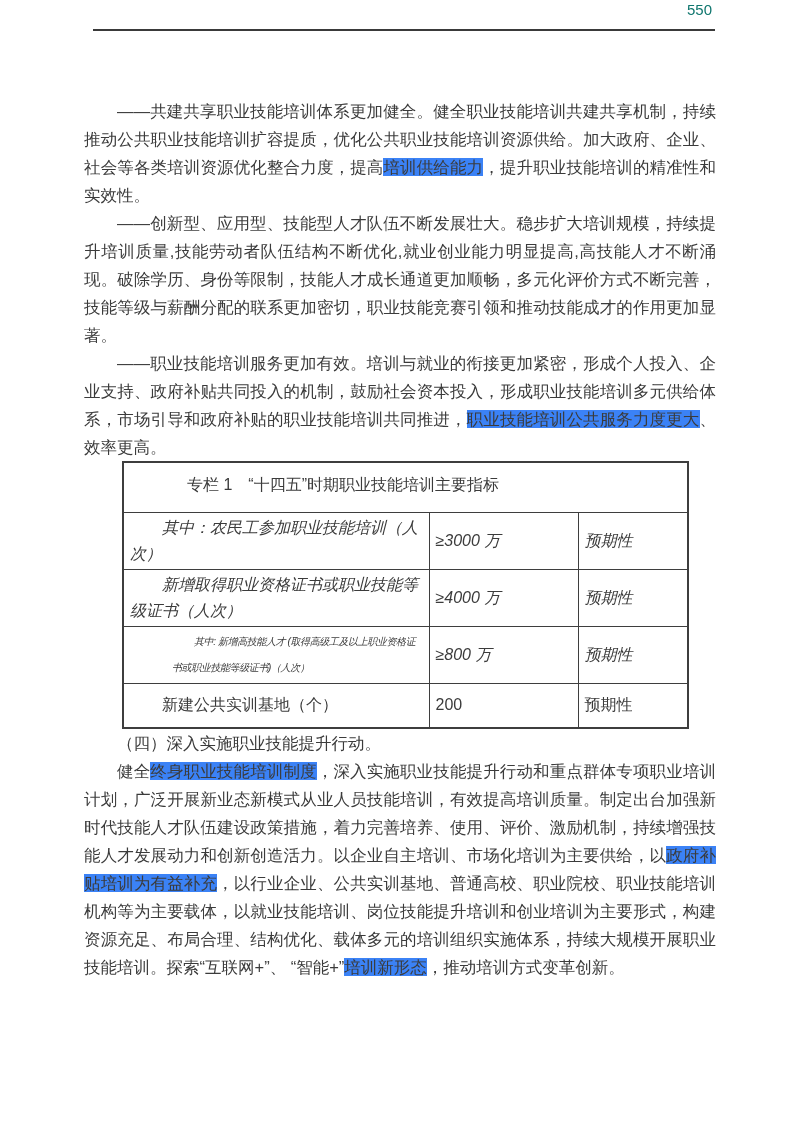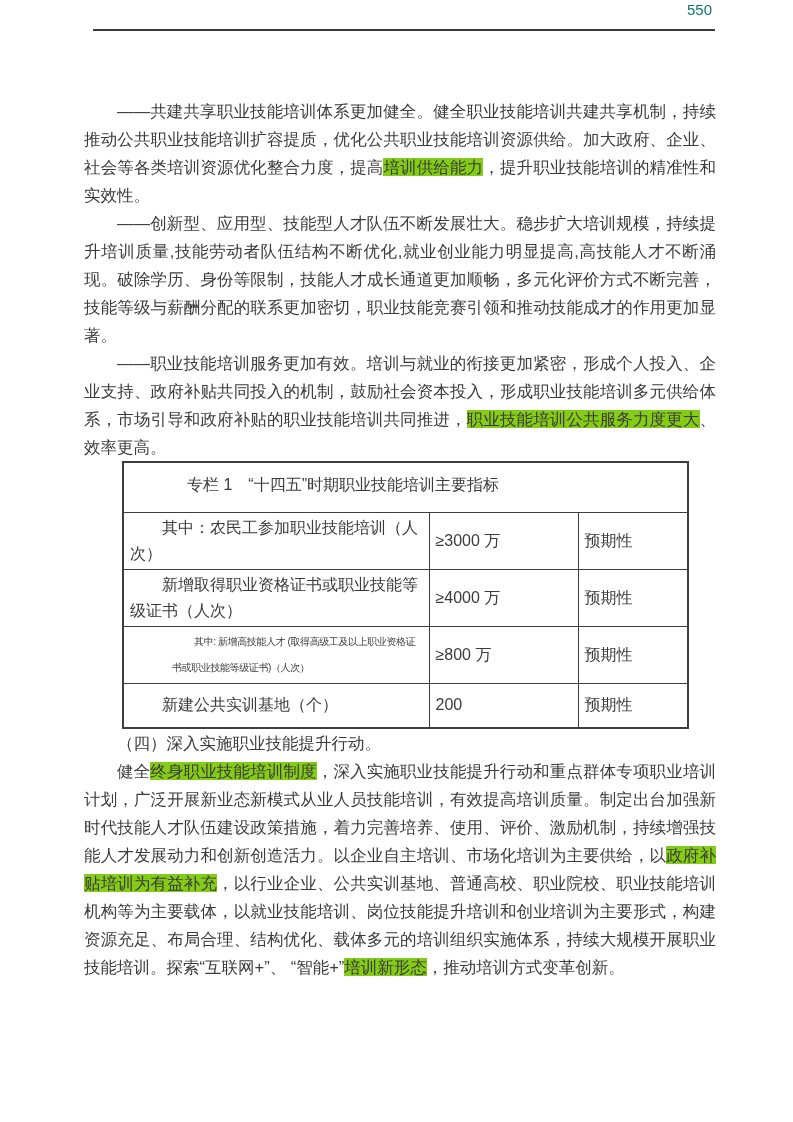--- a/index.html
+++ b/index.html
@@ -44,21 +44,21 @@
     text-align: justify;
   }
   .para {
     margin: 0;
     text-indent: 2em;
   }
   .heading {
     text-align: left;
   }
   .hl {
-    background: #84cc16;
+    background: #3b82f6;
   }
   
   .spec-table {
     border-collapse: collapse;
     margin-left: 38px;
     width: 565px;
     table-layout: fixed;
     color: #3b3b3b;
     border: 2px solid #3e3e3e;
   }
@@ -68,21 +68,21 @@
     line-height: 26px;
     padding: 2px 6px;
     vertical-align: middle;
     text-align: left;
     overflow: hidden;
   }
   .row-title { height: 50px; }
   .row-title td { vertical-align: top; padding-top: 9px; padding-left: 31px; }
   .row-header { height: 56px; }
   .row-single { height: 45px; }
-  .row-double { height: 56px; }
+  .row-double { height: 56px; font-style: italic; }
   .cell-title { text-indent: 2em; }
   .cell-indicator { text-indent: 2em; }
   .cell-goal { padding-left: 40px; }
   .cell-attr { text-align: center; }
   .goal-l1 { text-indent: 32px; }
   .goal-l2 { text-indent: 0; }
   .compact .cell-indicator {
     font-size: 10px;
     letter-spacing: -0.4px;
     text-indent: 2.2em;

